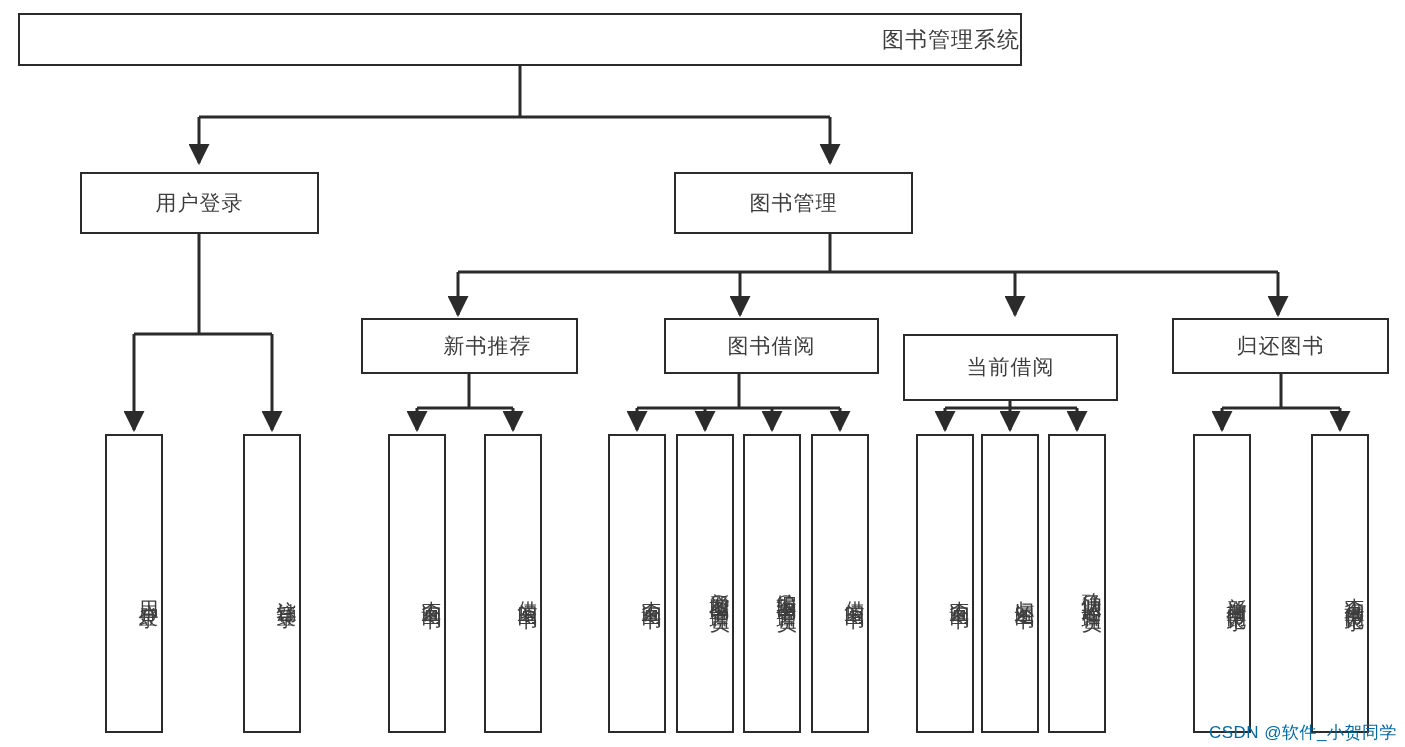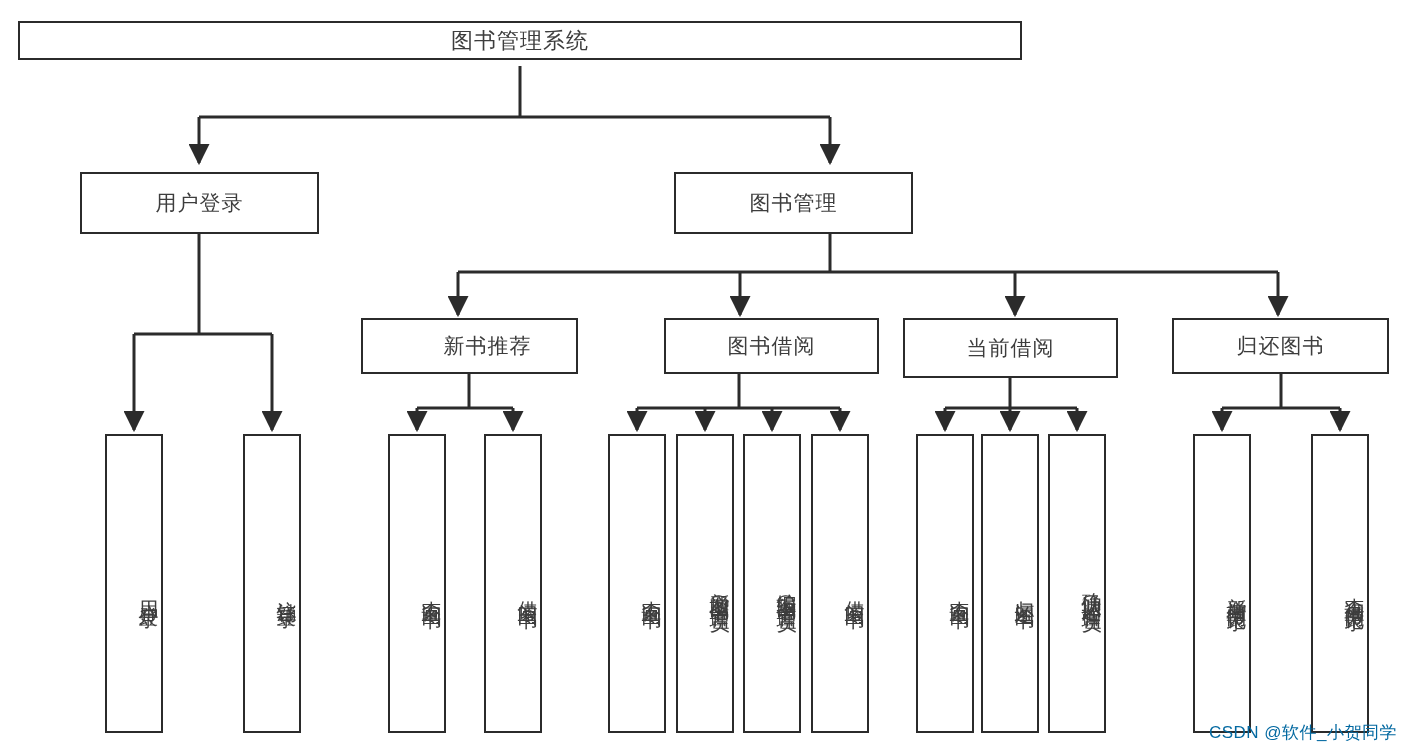--- a/index.html
+++ b/index.html
@@ -116,38 +116,38 @@
       <path d="M 1010 408 L 1010 430" marker-end="url(#arrow)"></path>
       <path d="M 1077 408 L 1077 430" marker-end="url(#arrow)"></path>
 
       <path d="M 1281 374 L 1281 408"></path>
       <path d="M 1222 408 L 1340 408"></path>
       <path d="M 1222 408 L 1222 430" marker-end="url(#arrow)"></path>
       <path d="M 1340 408 L 1340 430" marker-end="url(#arrow)"></path>
     </g>
   </svg>
 
-  <div class="node root" style="left:18px; top:21px; width:1004px; height:39px;">
+  <div class="node root" style="left:18px; top:13px; width:1004px; height:53px;justify-content:flex-end;">
     <span class="label">图书管理系统</span>
   </div>
 
   <div class="node mid" style="left:80px; top:172px; width:239px; height:62px;">
     <span class="label">用户登录</span>
   </div>
   <div class="node mid" style="left:674px; top:172px; width:239px; height:62px;">
     <span class="label">图书管理</span>
   </div>
 
   <div class="node mid" style="left:361px; top:318px; width:217px; height:56px;padding-left:36px;">
     <span class="label">新书推荐</span>
   </div>
   <div class="node mid" style="left:664px; top:318px; width:215px; height:56px;">
     <span class="label">图书借阅</span>
   </div>
-  <div class="node mid" style="left:903px; top:318px; width:215px; height:60px;">
+  <div class="node mid" style="left:903px; top:334px; width:215px; height:67px;">
     <span class="label">当前借阅</span>
   </div>
   <div class="node mid" style="left:1172px; top:318px; width:217px; height:56px;">
     <span class="label">归还图书</span>
   </div>
 
   <div class="node leaf" style="left:105px; top:434px; width:58px; height:299px;">
     <span class="label">用户登录</span>
   </div>
   <div class="node leaf" style="left:243px; top:434px; width:58px; height:299px;">

